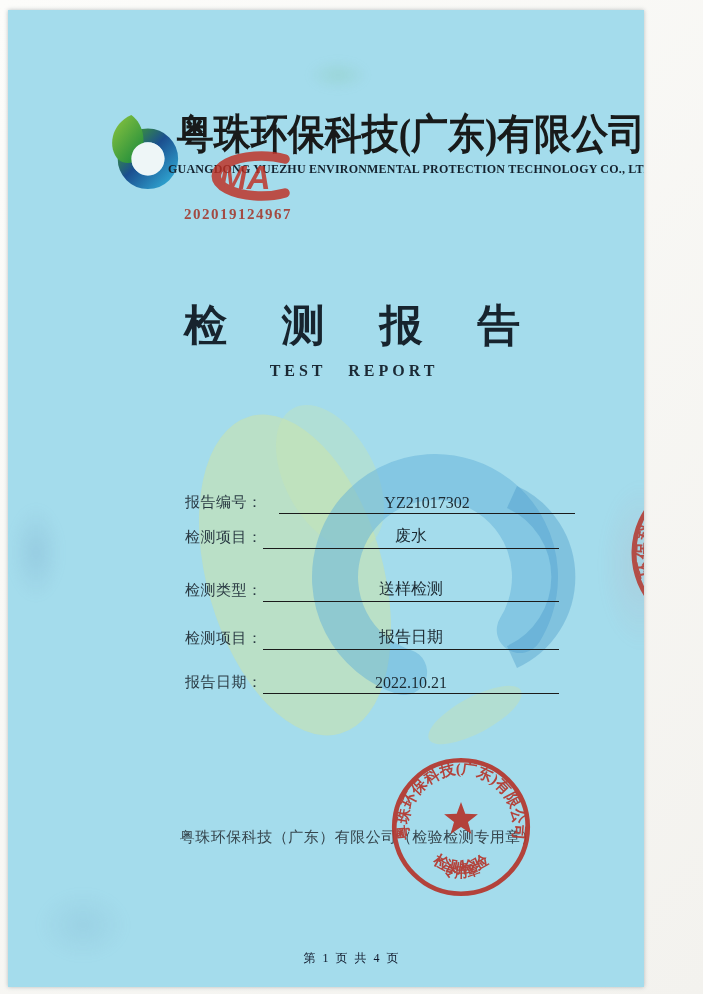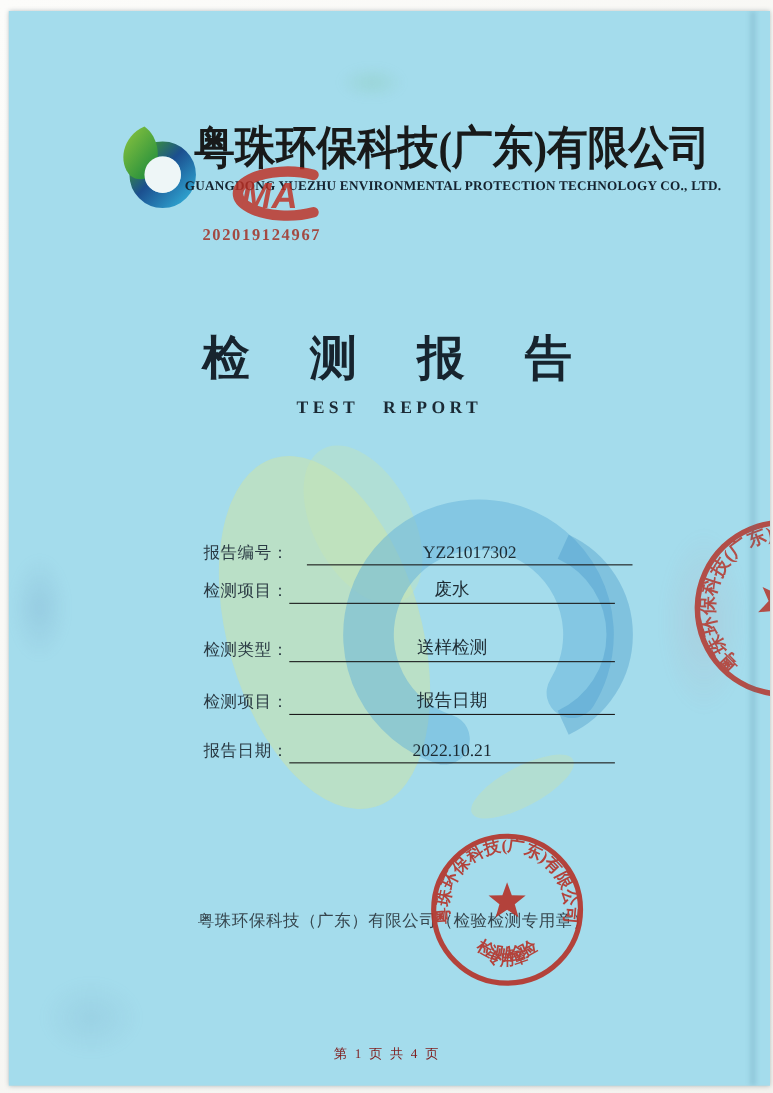--- a/index.html
+++ b/index.html
@@ -3,21 +3,21 @@
 <meta charset="utf-8">
 <style>
   html,body { margin:0; padding:0; }
   body {
     width:703px; height:994px; position:relative;
     background:linear-gradient(135deg,#fcfcfa 0%,#f3f2ee 100%);
     font-family:"Liberation Serif","DejaVu Serif",serif;
     overflow:hidden;
   }
   .page {
-    position:absolute; left:8px; top:10px; width:692px; height:977px;
+    position:absolute; left:8px; top:10px; width:636px; height:977px;
     background:#a4dcec; overflow:hidden;
     box-shadow:0 0 4px rgba(60,80,90,.35);
   }
   
   .page-curl {
     position:absolute; left:674px; top:0; width:5px; height:100%;
     background:rgba(70,125,150,.22); filter:blur(2.5px);
   }
   .ghost {
     position:absolute; border-radius:50%; filter:blur(4px); pointer-events:none;
@@ -88,21 +88,21 @@
     position:absolute; left:0; top:818px; width:700px; text-align:center;
     font-size:15px; color:#36464e; letter-spacing:.5px; white-space:nowrap;
   }
   .round-stamp { position:absolute; left:380px; top:744px; width:146px; height:146px; opacity:.92; }
   .edge-stamp {
     position:absolute; left:619px; top:458px; width:170px; height:170px;
     transform:rotate(-44deg); opacity:.85;
   }
   .page-indicator {
     position:absolute; left:0; top:940px; width:688px; text-align:center;
-    font-size:12px; color:#7f1d1d; letter-spacing:2px;
+    font-size:12px; color:#0f172a; letter-spacing:2px;
   }
   .stamp-text { font-family:"Liberation Serif","DejaVu Serif",serif; font-weight:bold; }
 </style>
 </head>
 <body>
 
 <div class="page">
 
   <div class="ghost g1"></div>
   <div class="ghost g2"></div>

